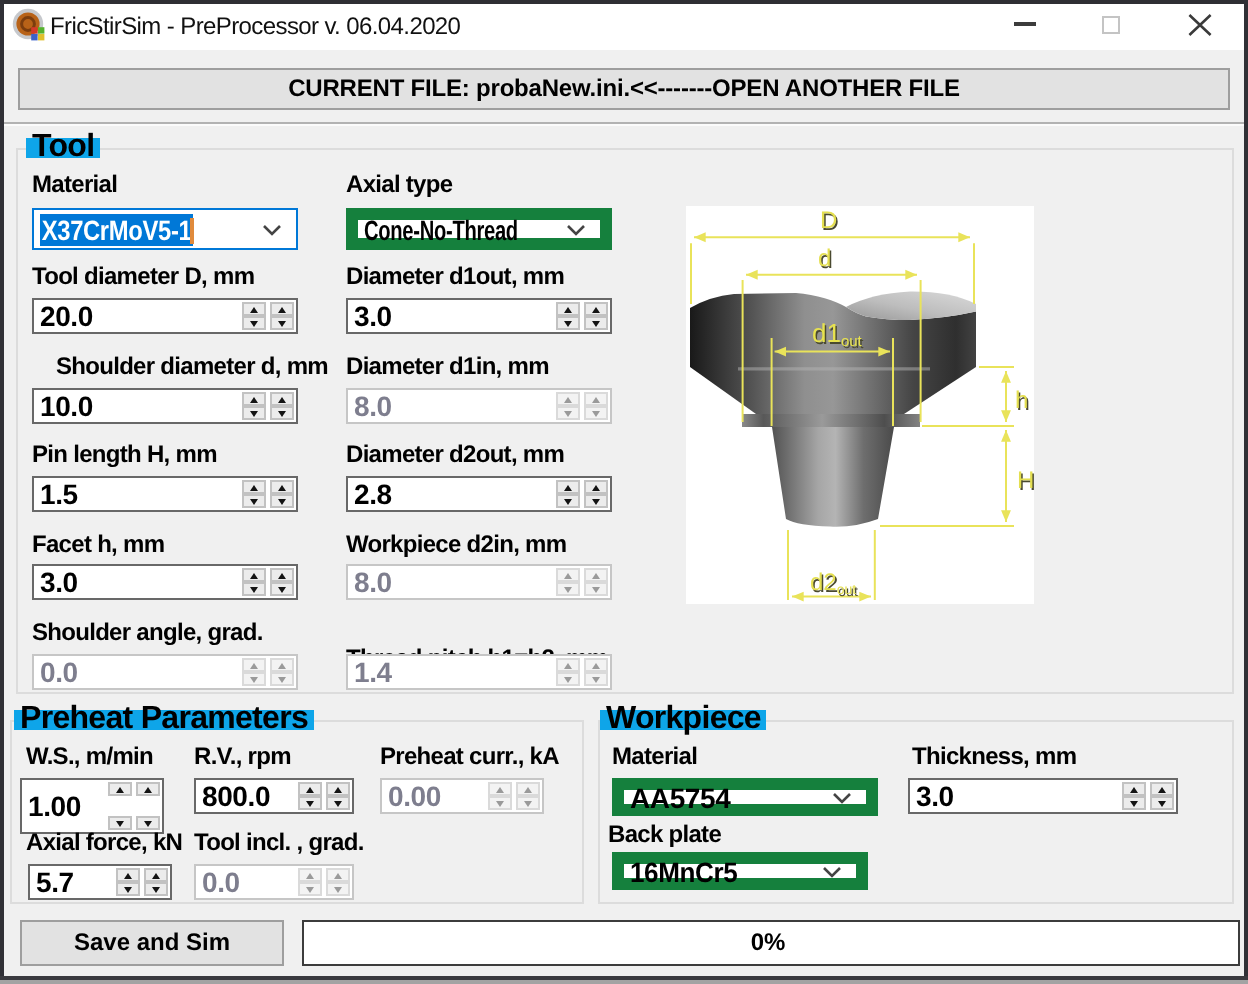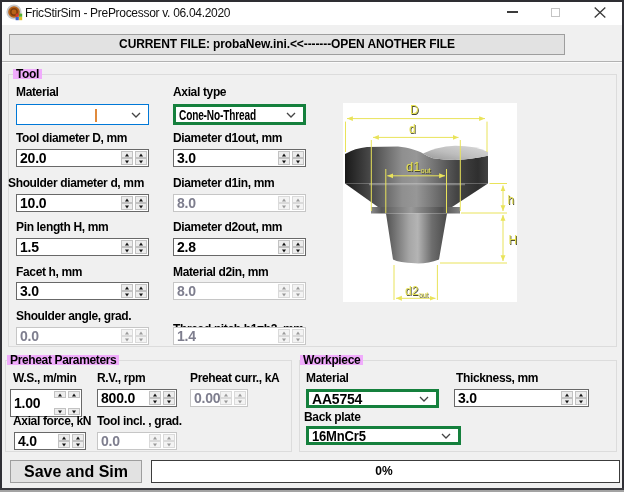--- a/index.html
+++ b/index.html
@@ -1,34 +1,34 @@
 <!DOCTYPE html>
 <html><head><meta charset="utf-8"><style>
 *{margin:0;padding:0;box-sizing:border-box}
 html,body{width:624px;height:492px;overflow:hidden}
 body{font-family:"Liberation Sans",sans-serif;position:relative;background:#f0f0f0}
 .abs{position:absolute}
 .lbl{position:absolute;font-weight:bold;font-size:12px;letter-spacing:-0.35px;color:#000;white-space:nowrap;line-height:10px}
-.cap{position:absolute;font-weight:bold;font-size:12px;letter-spacing:-0.35px;color:#000;white-space:nowrap;line-height:10px;background:#f0abfc;padding:0 3px}
+.cap{position:absolute;font-weight:bold;font-size:16px;letter-spacing:-0.35px;color:#000;white-space:nowrap;line-height:10px;background:#0ea5e9;padding:0 3px}
 .gbox{position:absolute;border:1px solid #dcdcdc}
 .spin{position:absolute;background:#fff;border:1px solid #686868}
 .spin .v{position:absolute;left:3px;top:50%;transform:translateY(-50%);font-weight:bold;font-size:14px;letter-spacing:-0.2px;color:#000}
 .sp{position:absolute;top:1px;bottom:1px;width:12px}
 .sp1{right:15px}.sp2{right:1px}
 .sp .b{position:absolute;left:0;right:0;height:7px;background:#ececec;border:1px solid #c2c2c2}
 .sp .up{top:0}.sp .dn{bottom:0}
 .sp .b::after{content:"";position:absolute;left:50%;top:50%;transform:translate(-50%,-50%);width:0;height:0}
 .sp .up::after{border-left:2.5px solid transparent;border-right:2.5px solid transparent;border-bottom:3.5px solid #141414}
 .sp .dn::after{border-left:2.5px solid transparent;border-right:2.5px solid transparent;border-top:3.5px solid #141414}
 .spin.dis{border-color:#c6c6c6}
 .spin.dis .v{color:#7e7e8e}
 .spin.dis .b{background:#f3f3f3;border-color:#dadada}
 .spin.dis .up::after{border-bottom-color:#9a9a9a}
 .spin.dis .dn::after{border-top-color:#9a9a9a}
-.combo{position:absolute;background:#fff;border:3px solid #15803d}
+.combo{position:absolute;background:#fff;border:6px solid #15803d}
 .combo .v{position:absolute;left:3px;top:50%;transform:translateY(-50%);font-weight:bold;font-size:14px;letter-spacing:-0.2px;color:#000;white-space:nowrap}
 .cnd{display:inline-block;transform-origin:0 50%}
 .chev{position:absolute;right:7px;top:50%;transform:translateY(-50%)}
 .btn{position:absolute;background:#e2e2e2;border:1px solid #9e9e9e;text-align:center;font-weight:bold;color:#000}
 </style></head>
 <body>
 
 <div class="abs" style="left:2px;top:25px;width:620px;height:464px;background:#f0f0f0"></div>
 
 <div class="abs" style="left:2px;top:2px;width:620px;height:23px;background:#fff"></div>
@@ -50,47 +50,48 @@
  <rect x="13" y="13" width="3.2" height="3.2" fill="#e0c02e"></rect>
 </svg>
 <div class="abs" style="left:25px;top:6px;font-size:12px;color:#111;letter-spacing:-0.3px">FricStirSim - PreProcessor v. 06.04.2020</div>
 
 <div class="abs" style="left:507px;top:11px;width:11px;height:1.6px;background:#3c3c3c"></div>
 <div class="abs" style="left:551px;top:8px;width:9px;height:9px;border:1px solid #c4c4c4"></div>
 <svg class="abs" style="left:594px;top:7px" width="12" height="11" viewBox="0 0 12 11">
  <path d="M0.7,0.5 L11.3,10.5 M11.3,0.5 L0.7,10.5" stroke="#3a3a3a" stroke-width="1.3" fill="none"></path>
 </svg>
 
-<div class="btn" style="left:9px;top:34px;width:556px;height:21px;font-size:12px;line-height:19px;letter-spacing:-0.1px">CURRENT FILE: probaNew.ini.&lt;&lt;-------OPEN ANOTHER FILE</div>
+<div class="btn" style="left:9px;top:34px;width:606px;height:21px;font-size:12px;line-height:19px;letter-spacing:-0.1px">CURRENT FILE: probaNew.ini.&lt;&lt;-------OPEN ANOTHER FILE</div>
 <div class="abs" style="left:2px;top:61px;width:620px;height:1px;background:#b2b2b2"></div>
 <div class="abs" style="left:2px;top:62px;width:620px;height:1px;background:#fbfbfb"></div>
 
 <div class="gbox" style="left:8px;top:74px;width:609px;height:273px"></div>
 <div class="cap" style="left:13px;top:69px">Tool</div>
 
 <div class="lbl" style="left:16px;top:86.5px">Material</div>
 <div class="combo" style="left:16px;top:104px;width:133px;height:21px;border:1px solid #0078d7">
+  <span class="v"><span class="cnd" style="transform:scaleX(0.85);background:#0078d7;color:#fff;padding:0 1px">X37CrMoV5-1</span></span>
     <span style="position:absolute;left:78px;top:3.5px;width:2px;height:13px;background:#e08a3c"></span>
   <svg class="chev" width="10" height="6" viewBox="0 0 10 6">
       <path d="M1,1 L5,5 L9,1" fill="none" stroke="#444" stroke-width="1.3"></path>
     </svg>
 </div>
 <div class="lbl" style="left:16px;top:133px">Tool diameter D, mm</div>
 <div class="spin" style="left:16px;top:149px;width:133px;height:18px">
     <span class="v">20.0</span>
     <span class="sp sp1">
       <i class="b up"></i>
       <i class="b dn"></i>
     </span>
     <span class="sp sp2">
       <i class="b up"></i>
       <i class="b dn"></i>
     </span>
   </div>
-<div class="lbl" style="left:8px;top:178px">Shoulder diameter d, mm</div>
+<div class="lbl" style="left:28px;top:178px">Shoulder diameter d, mm</div>
 <div class="spin" style="left:16px;top:194px;width:133px;height:18px">
     <span class="v">10.0</span>
     <span class="sp sp1">
       <i class="b up"></i>
       <i class="b dn"></i>
     </span>
     <span class="sp sp2">
       <i class="b up"></i>
       <i class="b dn"></i>
     </span>
@@ -168,21 +169,21 @@
     <span class="v">2.8</span>
     <span class="sp sp1">
       <i class="b up"></i>
       <i class="b dn"></i>
     </span>
     <span class="sp sp2">
       <i class="b up"></i>
       <i class="b dn"></i>
     </span>
   </div>
-<div class="lbl" style="left:173px;top:267px">Material d2in, mm</div>
+<div class="lbl" style="left:173px;top:267px">Workpiece d2in, mm</div>
 <div class="spin dis" style="left:173px;top:282px;width:133px;height:18px">
     <span class="v">8.0</span>
     <span class="sp sp1">
       <i class="b up"></i>
       <i class="b dn"></i>
     </span>
     <span class="sp sp2">
       <i class="b up"></i>
       <i class="b dn"></i>
     </span>
@@ -302,34 +303,34 @@
     <span class="sp sp1">
       <i class="b up"></i>
       <i class="b dn"></i>
     </span>
     <span class="sp sp2">
       <i class="b up"></i>
       <i class="b dn"></i>
     </span>
   </div>
 <div class="lbl" style="left:190px;top:373px">Preheat curr., kA</div>
-<div class="spin dis" style="left:190px;top:389px;width:58px;height:18px">
+<div class="spin dis" style="left:190px;top:389px;width:82px;height:18px">
     <span class="v">0.00</span>
     <span class="sp sp1">
       <i class="b up"></i>
       <i class="b dn"></i>
     </span>
     <span class="sp sp2">
       <i class="b up"></i>
       <i class="b dn"></i>
     </span>
   </div>
 <div class="lbl" style="left:13px;top:416px">Axial force, kN</div>
 <div class="spin" style="left:14px;top:432px;width:72px;height:18px">
-    <span class="v">4.0</span>
+    <span class="v">5.7</span>
     <span class="sp sp1">
       <i class="b up"></i>
       <i class="b dn"></i>
     </span>
     <span class="sp sp2">
       <i class="b up"></i>
       <i class="b dn"></i>
     </span>
   </div>
 <div class="lbl" style="left:97px;top:416px">Tool incl. , grad.</div>
@@ -360,21 +361,21 @@
     <span class="sp sp1">
       <i class="b up"></i>
       <i class="b dn"></i>
     </span>
     <span class="sp sp2">
       <i class="b up"></i>
       <i class="b dn"></i>
     </span>
   </div>
 <div class="lbl" style="left:304px;top:412px">Back plate</div>
-<div class="combo" style="left:306px;top:426px;width:155px;height:19px">
+<div class="combo" style="left:306px;top:426px;width:128px;height:19px">
   <span class="v"><span class="cnd" style="transform:scaleX(0.93)">16MnCr5</span></span>
   <svg class="chev" width="10" height="6" viewBox="0 0 10 6">
       <path d="M1,1 L5,5 L9,1" fill="none" stroke="#444" stroke-width="1.3"></path>
     </svg>
 </div>
 
-<div class="btn" style="left:10px;top:460px;width:132px;height:23px;font-size:16px;line-height:21px">Save and Sim</div>
+<div class="btn" style="left:10px;top:460px;width:132px;height:23px;font-size:12px;line-height:21px">Save and Sim</div>
 <div class="abs" style="left:151px;top:460px;width:469px;height:23px;background:#fff;border:1.5px solid #3c3c3c;text-align:center;font-weight:bold;font-size:12px;line-height:20px;text-indent:-3px">0%</div>
 
 </body></html>

